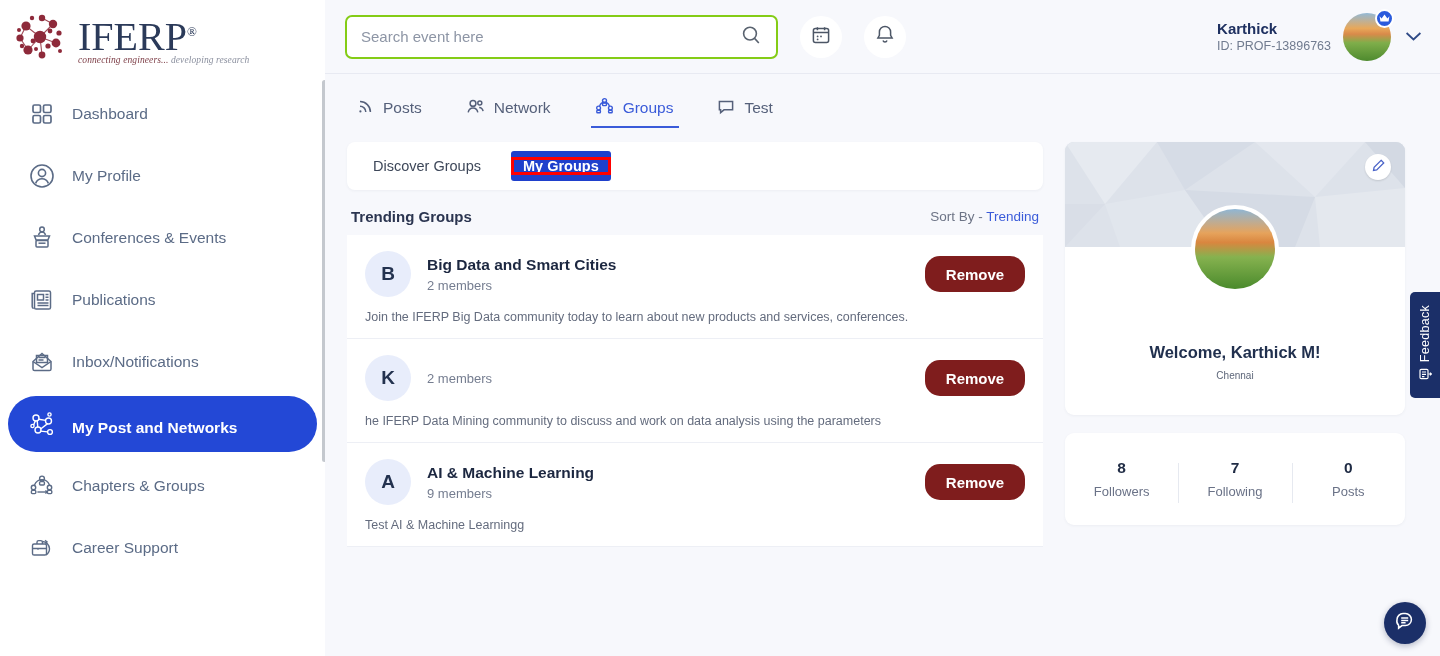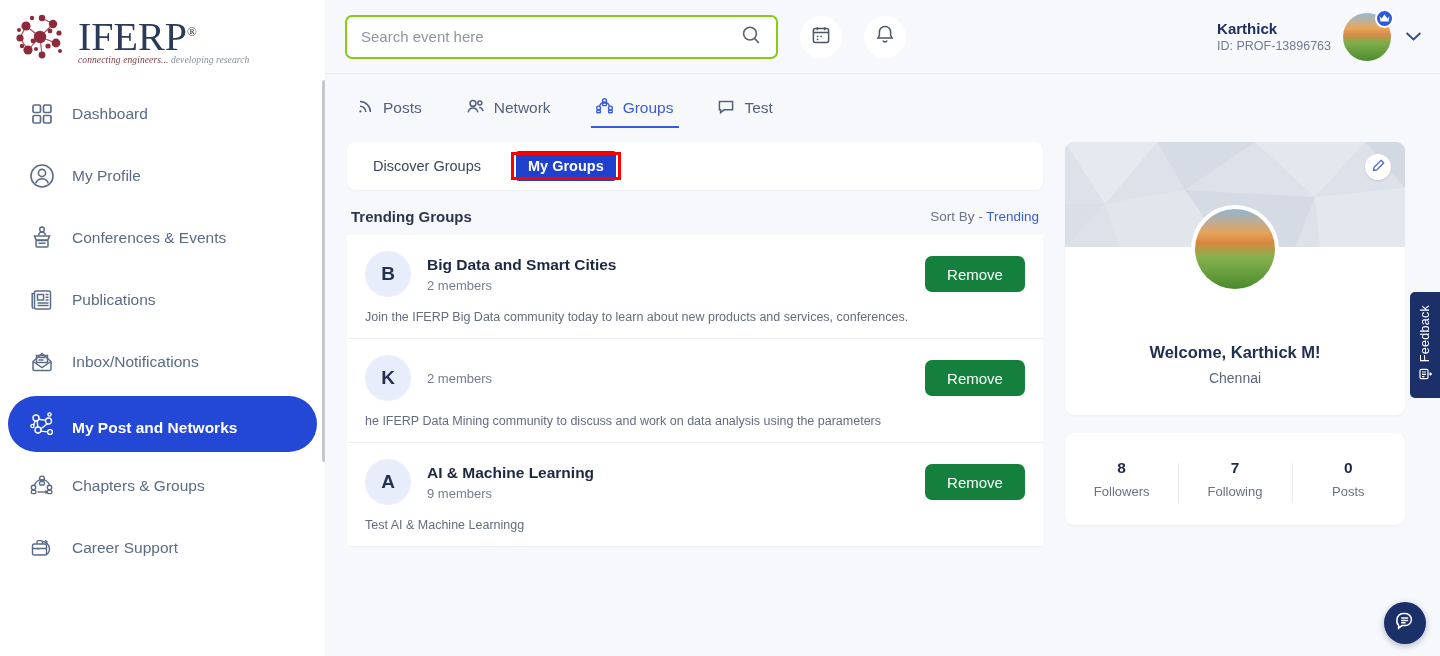--- a/index.html
+++ b/index.html
@@ -108,21 +108,21 @@
 
   .seg-card {
     background: #fff; border-radius: 8px; height: 48px;
     display: flex; align-items: center; padding: 0 0 0 14px;
     box-shadow: 0 1px 3px rgba(40,50,80,.05);
   }
   .seg-item {
     font-size: 14.5px; color: #3d4759; padding: 7px 12px; cursor: pointer; border-radius: 3px;
   }
   .seg-item.active { background: #1f40cc; color: #fff; font-weight: bold; }
-  .seg-highlight { position: relative; margin-left: 18px; padding: 5px; }
+  .seg-highlight { position: relative; margin-left: 18px; }
   .seg-highlight::after {
     content: ""; position: absolute; inset: 0; border: 3px solid #ff0000; pointer-events: none;
   }
 
   .section-head { display: flex; align-items: center; margin: 18px 4px 10px 4px; }
   .section-title { font-size: 15px; color: #2b3550; font-weight: bold; }
   .section-head .sp { flex: 1 1 auto; }
   .sortby { font-size: 13.5px; color: #6d7486; }
   .sortby b { color: #3a5bd9; font-weight: normal; }
 
@@ -134,22 +134,22 @@
   .gavatar {
     width: 46px; height: 46px; flex: 0 0 46px; border-radius: 50%;
     background: #e8edfb; display: flex; align-items: center; justify-content: center;
     font-size: 19px; color: #23324f; font-weight: bold;
   }
   .gmeta { margin-left: 16px; }
   .gname { font-size: 15.5px; color: #1c2740; font-weight: bold; line-height: 21px; }
   .gmembers { font-size: 13px; color: #757d90; line-height: 19px; margin-top: 1px; }
   .grow .sp { flex: 1 1 auto; }
   .btn-remove {
-    background: #15803d; color: #fff; border: none; border-radius: 7px;
-    font-size: 15px; font-weight: normal; height: 36px; width: 100px; cursor: pointer;
+    background: #7f1d1d; color: #fff; border: none; border-radius: 15px;
+    font-size: 15px; font-weight: bold; height: 36px; width: 100px; cursor: pointer;
     font-family: "Liberation Sans", sans-serif;
   }
   .gdesc { font-size: 12.5px; color: #646c7e; margin-top: 13px; }
 
   
   .profile-card {
     background: #fff; border-radius: 9px; overflow: hidden; position: relative;
     box-shadow: 0 1px 3px rgba(40,50,80,.05); height: 273px;
   }
   .cover { height: 105px; position: relative; background: #dfe4ec; overflow: hidden; }
@@ -161,21 +161,21 @@
   .pavatar-ring {
     position: absolute; left: 50%; transform: translateX(-50%); top: 63px;
     width: 88px; height: 88px; border-radius: 50%; background: #fff;
     display: flex; align-items: center; justify-content: center;
   }
   .pavatar {
     width: 80px; height: 80px; border-radius: 50%; overflow: hidden;
     background: linear-gradient(to bottom, #8fb6d4 0%, #e6a35c 30%, #d9863f 42%, #86b24f 60%, #4a8a2c 100%);
   }
   .pname { text-align: center; margin-top: 96px; font-size: 16.5px; color: #21304e; font-weight: bold; }
-  .pcity { text-align: center; font-size: 14px; color: #5d6679; margin-top: 8px; }
+  .pcity { text-align: center; font-size: 10px; color: #5d6679; margin-top: 8px; }
 
   .stats-card {
     background: #fff; border-radius: 9px; margin-top: 18px; height: 92px;
     display: flex; align-items: center; box-shadow: 0 1px 3px rgba(40,50,80,.05);
   }
   .stat { flex: 1 1 0; text-align: center; position: relative; }
   .stat + .stat::before {
     content: ""; position: absolute; left: 0; top: 4px; height: 40px; width: 1px; background: #e6e9f0;
   }
   .stat-num { font-size: 15.5px; color: #1f2b44; font-weight: bold; }

